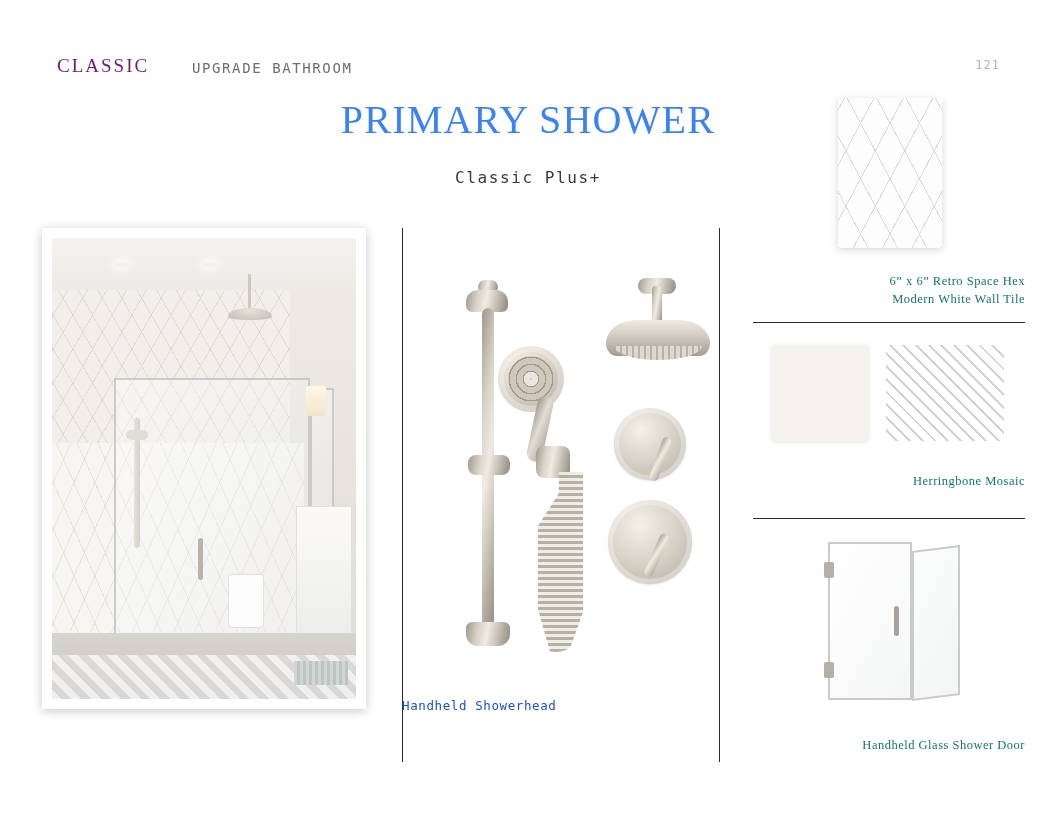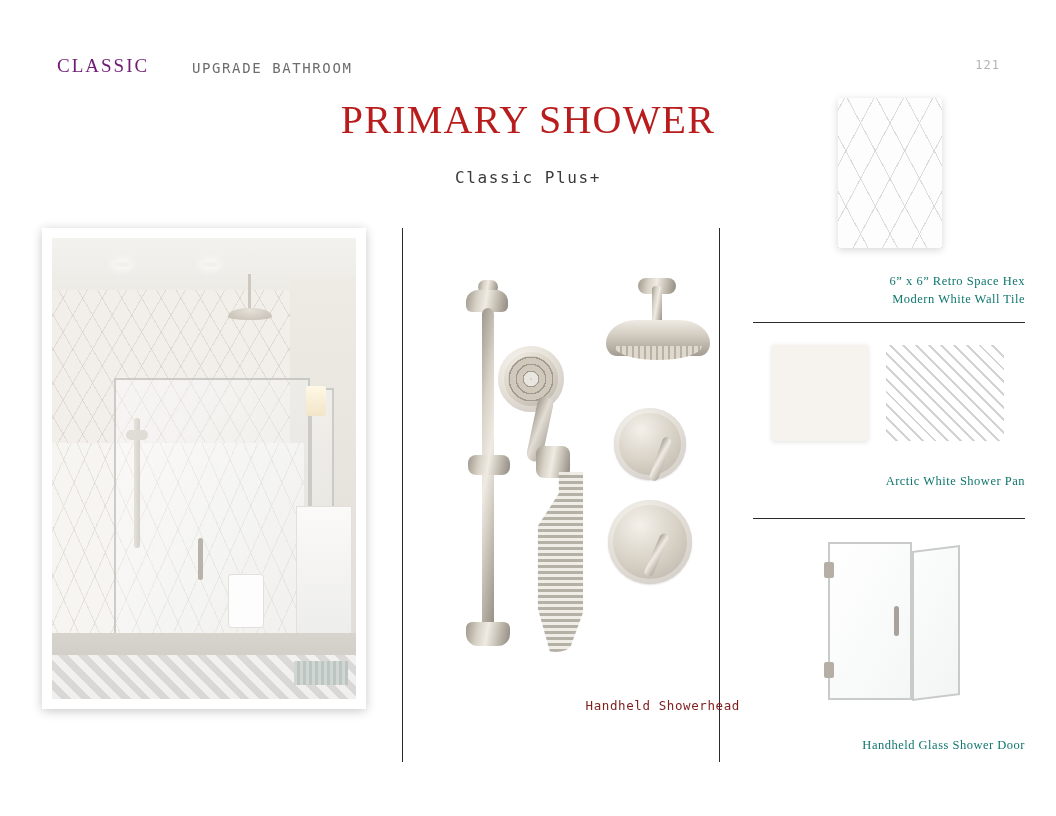--- a/index.html
+++ b/index.html
@@ -48,21 +48,21 @@
   
   .title {
     position: absolute;
     left: 0;
     right: 0;
     top: 96px;
     text-align: center;
     font-family: "Liberation Serif", serif;
     font-size: 40px;
     letter-spacing: 1.2px;
-    color: #b91c1c;
+    color: #3b82f6;
   }
   .subtitle {
     position: absolute;
     left: 0;
     right: 0;
     top: 168px;
     text-align: center;
     font-family: "DejaVu Sans Mono", monospace;
     font-size: 16px;
     letter-spacing: 1.6px;
@@ -205,26 +205,26 @@
     left: 410px;
     top: 250px;
     width: 300px;
     height: 430px;
   }
   .center-caption {
     position: absolute;
     left: 402px;
     top: 696px;
     width: 338px;
-    text-align: right;
+    text-align: left;
     font-family: "DejaVu Sans Mono", monospace;
     font-size: 12.5px;
     line-height: 19px;
     letter-spacing: 0.6px;
-    color: #7f1d1d;
+    color: #1d4ed8;
   }
 
   
   .nk {
     position: absolute;
     background: linear-gradient(100deg, #9e978c 0%, #d8d2c7 28%, #efebe3 48%, #c4bdb1 72%, #8e8880 100%);
   }
 
   
   .sb-top { left: 56px; top: 40px; width: 42px; height: 22px; border-radius: 12px 12px 6px 6px; }
@@ -432,21 +432,21 @@
 
 <div class="tile-swatch"></div>
 <div class="right-item cap-tile">
   <div class="ri-caption">6” x 6” Retro Space Hex</div>
   <div class="ri-caption">Modern White Wall Tile</div>
 </div>
 
 <div class="paint-swatch"></div>
 <div class="mosaic-swatch"></div>
 <div class="right-item cap-mosaic">
-  <div class="ri-caption">Arctic White Shower Pan</div>
+  <div class="ri-caption">Herringbone Mosaic</div>
 </div>
 
 <div class="door-img">
   <div class="door-pane"></div>
   <div class="door-side"></div>
   <div class="door-handle"></div>
   <div class="door-hinge-a"></div>
   <div class="door-hinge-b"></div>
 </div>
 <div class="right-item cap-door">

